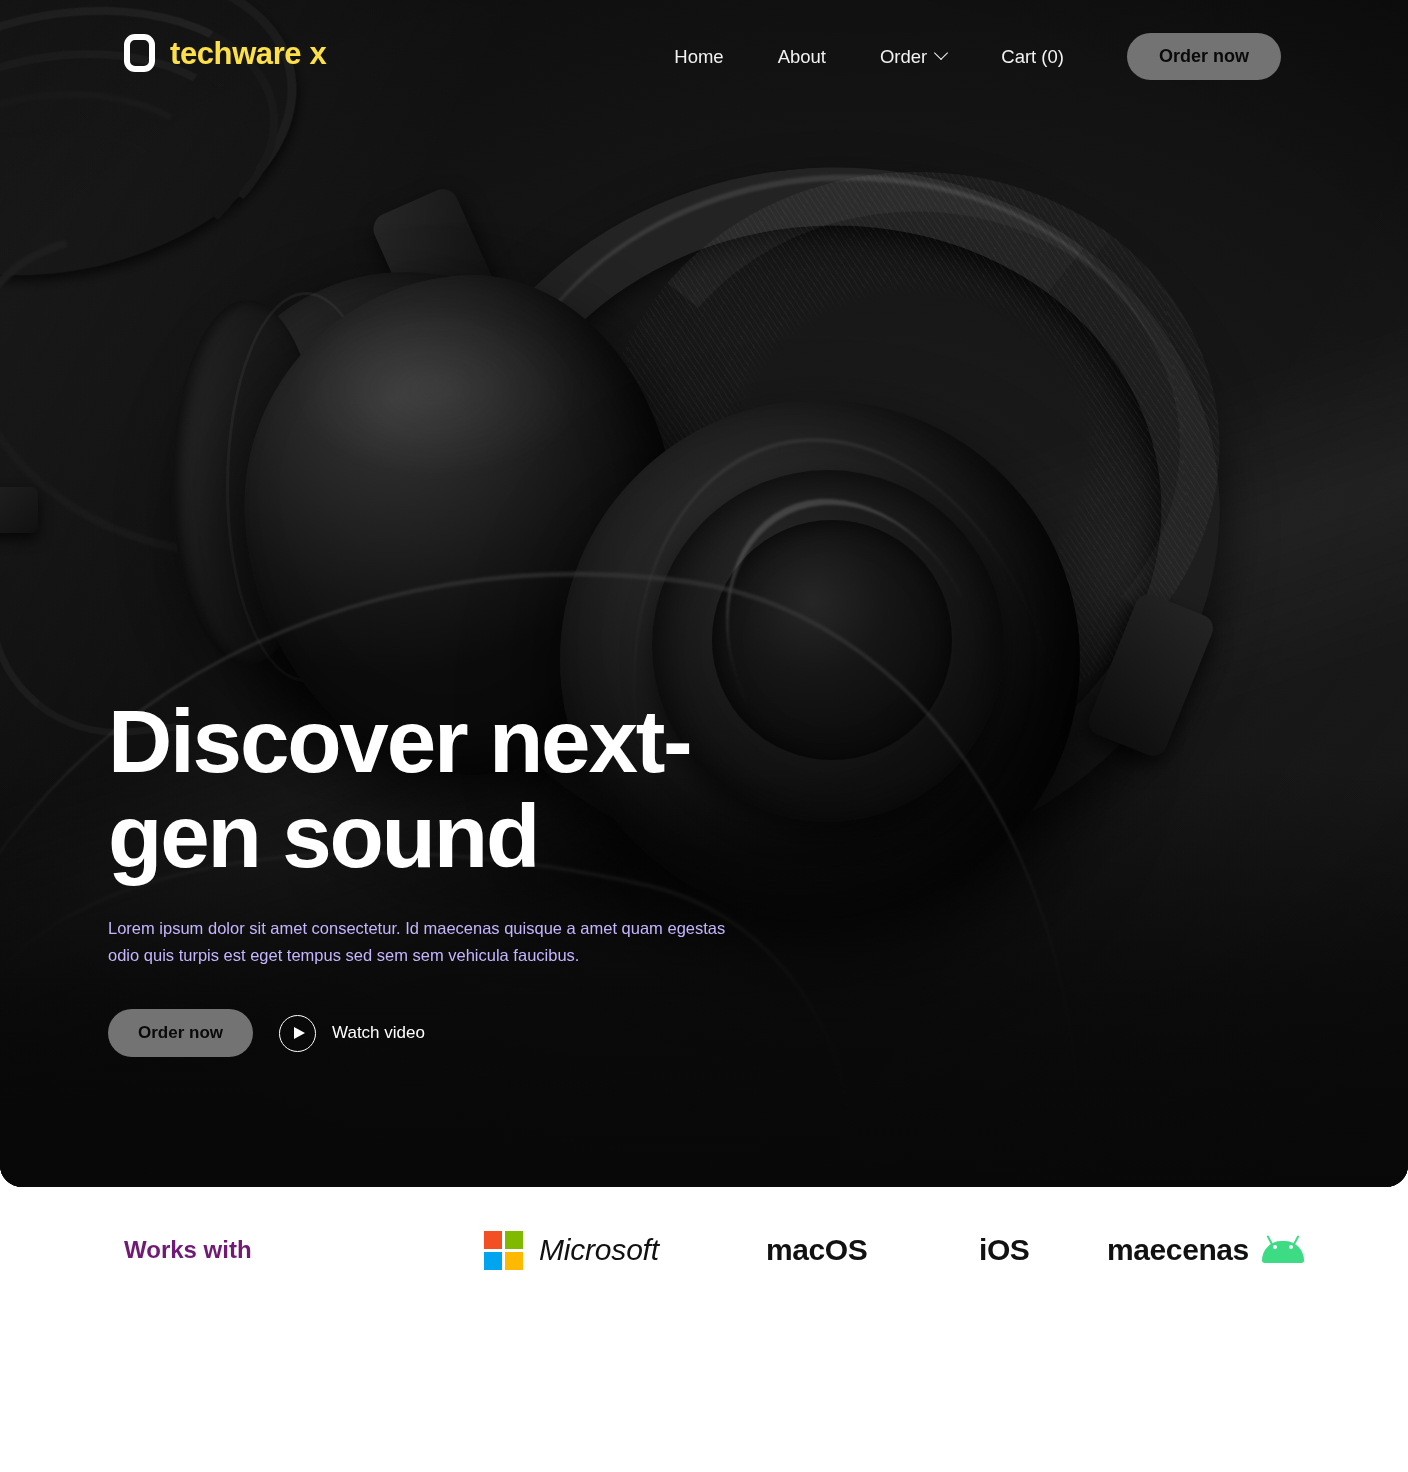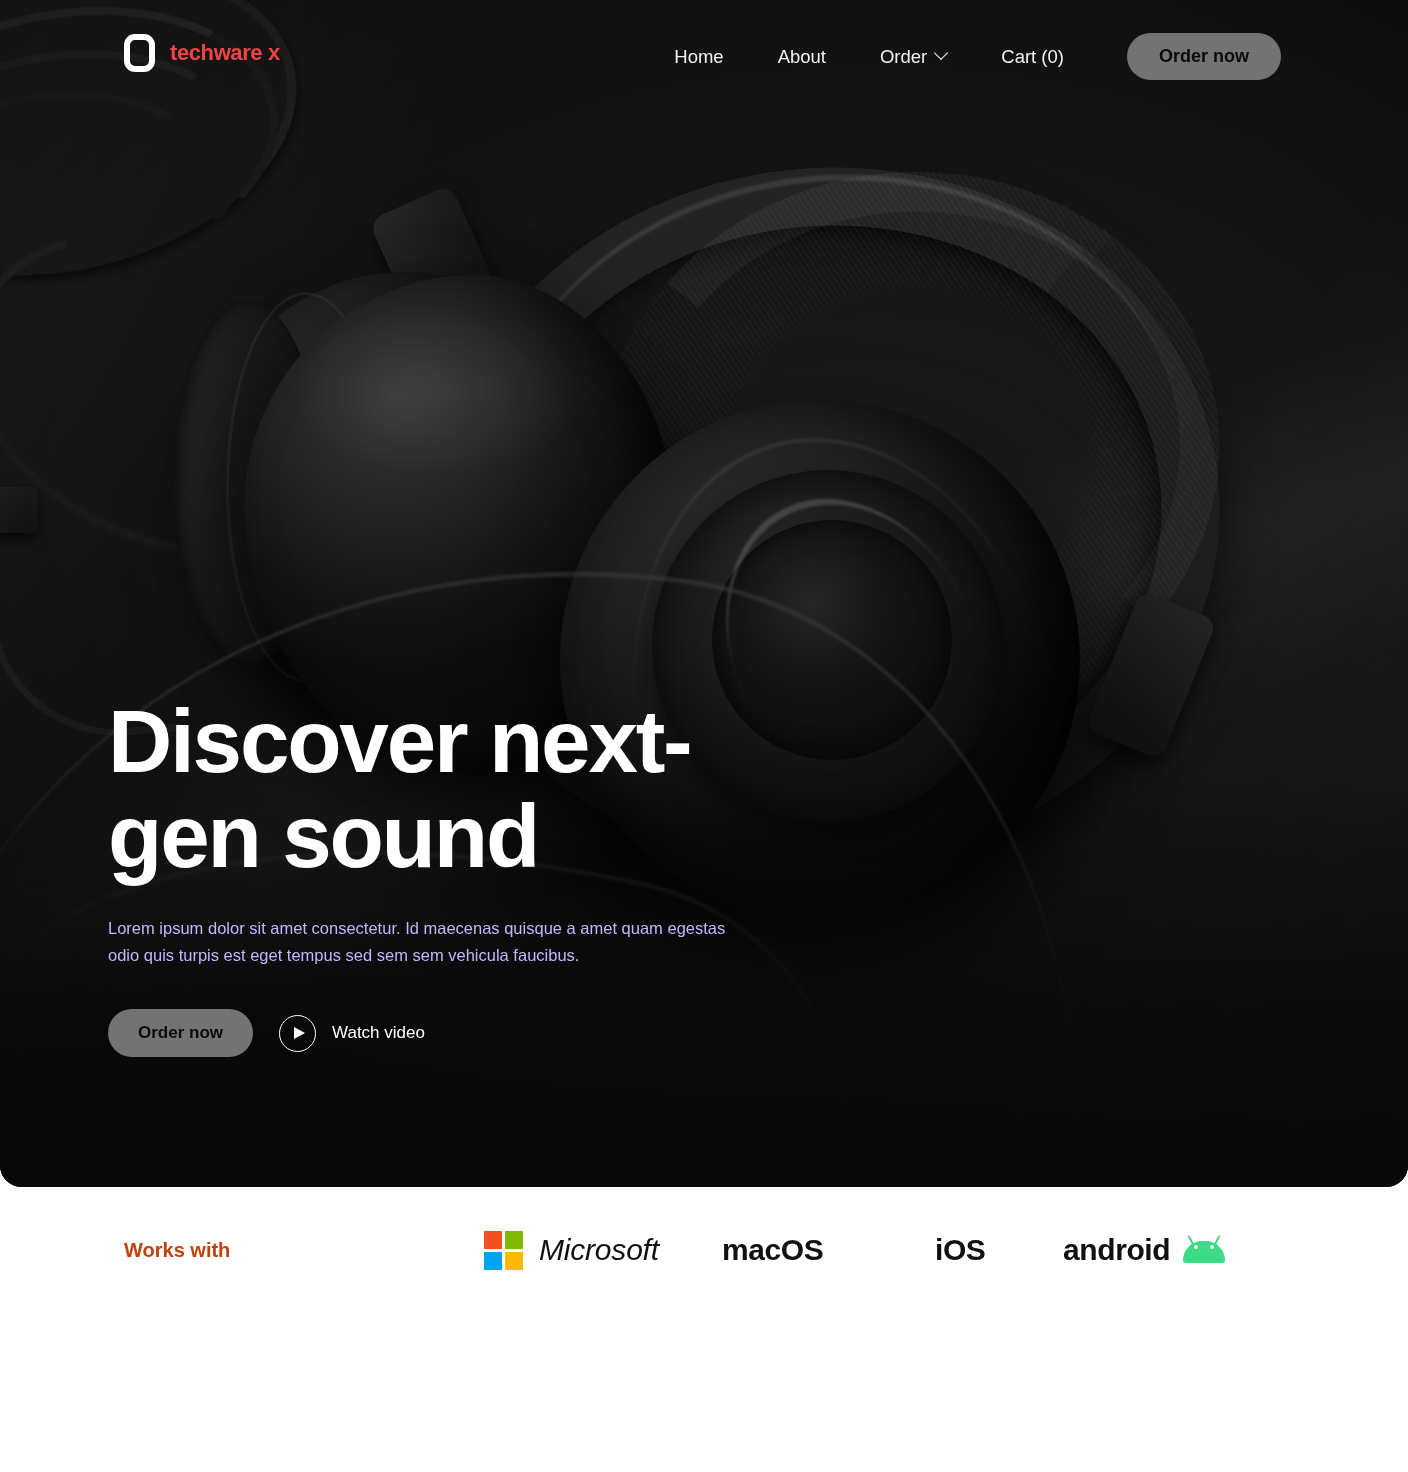--- a/index.html
+++ b/index.html
@@ -226,21 +226,21 @@
     position:absolute; left:124px; top:34px;
     display:flex; align-items:center; gap:15px;
     text-decoration:none; cursor:pointer;
   }
   .brand-mark{
     width:31px; height:38px;
     border:6px solid #ffffff;
     border-radius:11px;
   }
   .brand-text{
-    color:#ef4444; font-size:22px; font-weight:700; letter-spacing:-.4px;
+    color:#fde047; font-size:31px; font-weight:700; letter-spacing:-.4px;
     line-height:1;
   }
 
   .nav{
     position:absolute; right:127px; top:33px;
     display:flex; align-items:center; gap:10px;
   }
   .nav a{
     color:#f2f2f2; font-size:18.5px; text-decoration:none;
     padding:0 22px; line-height:47px; white-space:nowrap;
@@ -293,26 +293,26 @@
   
   .strip{
     position:absolute; left:0; top:1187px; width:1408px; height:285px;
     background:#fff;
   }
   .strip-inner{
     position:absolute; left:124px; top:28px; width:1160px; height:70px;
     display:flex; align-items:center;
   }
   .works-label{
-    color:#c2410c; font-size:20px; font-weight:700; width:360px; flex:none;
+    color:#701a75; font-size:24px; font-weight:700; width:360px; flex:none;
   }
   .logos{ display:flex; align-items:center; flex:1; justify-content:flex-start; }
   .logo{ display:flex; align-items:center; }
   .logo.ms{ width:238px; }
-  .logo.mac{ width:213px; }
+  .logo.mac{ width:213px;margin-left:44px; }
   .logo.ios{ width:128px; }
   .logo.andr{ width:auto; }
 
   .ms-squares{
     display:grid; grid-template-columns:18px 18px; grid-template-rows:18px 18px;
     gap:3px; margin-right:16px;
   }
   .ms-squares span{ display:block; width:18px; height:18px; }
   .logo-word{ color:#111; font-size:30px; font-weight:700; letter-spacing:-.4px; }
   .ms-word{ font-weight:400; font-size:30px; letter-spacing:-.2px;font-style:italic; }
@@ -436,21 +436,21 @@
       <div class="logo mac">
         <span class="logo-word">macOS</span>
       </div>
 
       <div class="logo ios">
         <span class="logo-word">iOS</span>
       </div>
 
       <div class="logo andr">
         <span class="android-row">
-          <span class="logo-word">android</span>
+          <span class="logo-word">maecenas</span>
           <span class="droid">
             <span class="droid-ant l"></span>
             <span class="droid-ant r"></span>
             <span class="droid-head"></span>
             <span class="droid-eye l"></span>
             <span class="droid-eye r"></span>
           </span>
         </span>
       </div>
 

